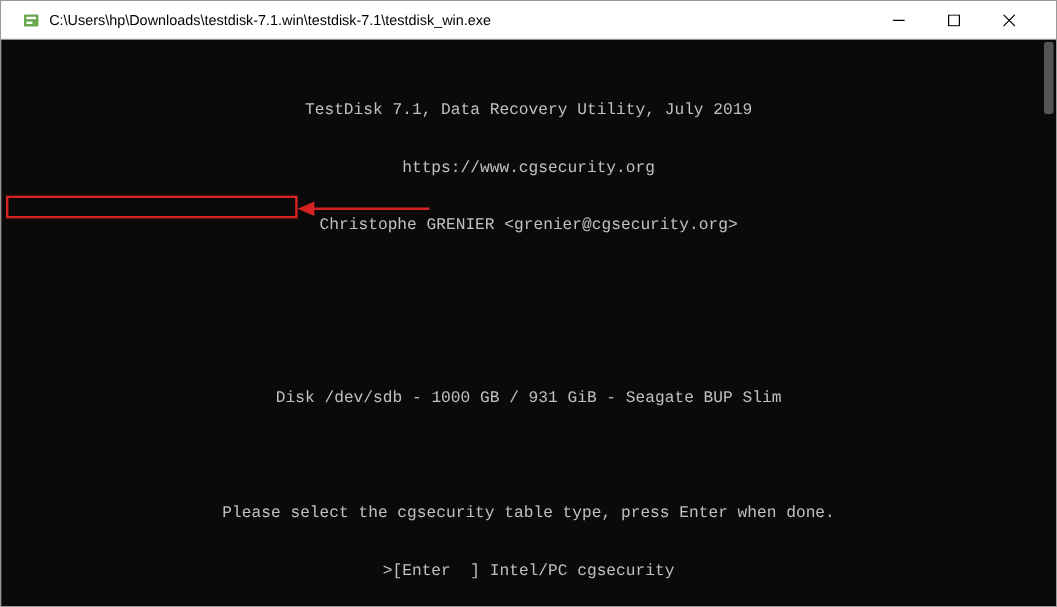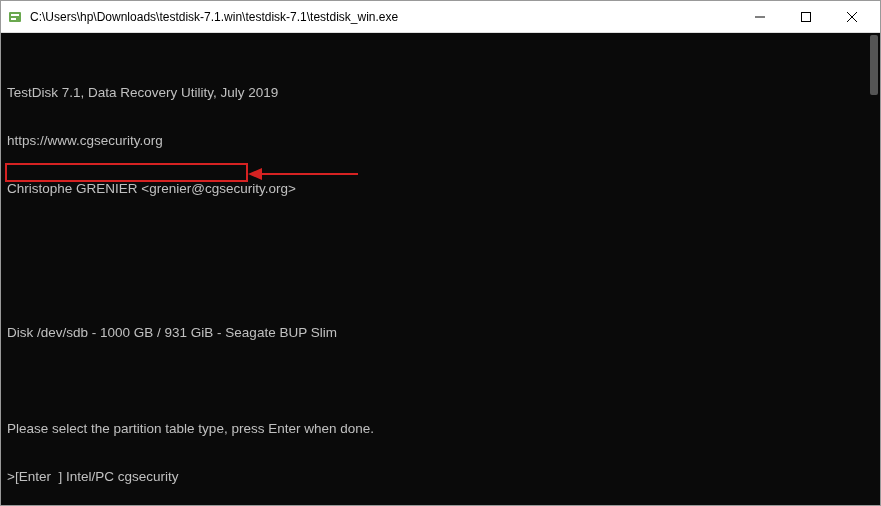--- a/index.html
+++ b/index.html
@@ -20,21 +20,21 @@
       background: #fff;
       border: 1px solid #999;
       display: flex;
       flex-direction: column;
     }
     .titlebar {
       height: 32px;
       background: #fff;
       display: flex;
       align-items: center;
-      padding: 0 5px;
+      padding: 0 16px;
       border-bottom: 1px solid #ddd;
     }
     .titlebar-icon {
       width: 18px;
       height: 18px;
       margin-right: 6px;
       display: inline-flex;
       align-items: center;
       justify-content: center;
     }
@@ -51,27 +51,28 @@
       height: 30px;
       display: flex;
       align-items: center;
       justify-content: center;
       cursor: pointer;
     }
     .terminal {
       flex: 1;
       background: #0a0a0a;
       color: #c0c0c0;
-      font-family: Liberation Sans, sans-serif;
+      font-family: Liberation Mono, monospace;
       font-size: 13.5px;
       line-height: 16px;
       padding: 4px 6px;
       white-space: pre;
       overflow: hidden;
       position: relative;
+      text-align: center;
     }
     .scrollbar {
       position: absolute;
       right: 2px;
       top: 2px;
       width: 8px;
       height: 60px;
       background: #555;
       border-radius: 2px;
     }
@@ -126,21 +127,21 @@
 
   <div class="terminal">
     <div class="scrollbar"></div>
     <div class="line">TestDisk 7.1, Data Recovery Utility, July 2019</div>
     <div class="line">https://www.cgsecurity.org</div>
     <div class="line">Christophe GRENIER &lt;grenier@cgsecurity.org&gt;</div>
     <div class="line"> </div>
     <div class="line"> </div>
     <div class="line">Disk /dev/sdb - 1000 GB / 931 GiB - Seagate BUP Slim</div>
     <div class="line"> </div>
-    <div class="line">Please select the partition table type, press Enter when done.</div>
+    <div class="line">Please select the cgsecurity table type, press Enter when done.</div>
     <div class="line menu-line"><span>&gt;</span><span>[Enter  ]</span> <span>Intel/PC cgsecurity</span></div>
     
     
     
     
     
     
     
     
     

